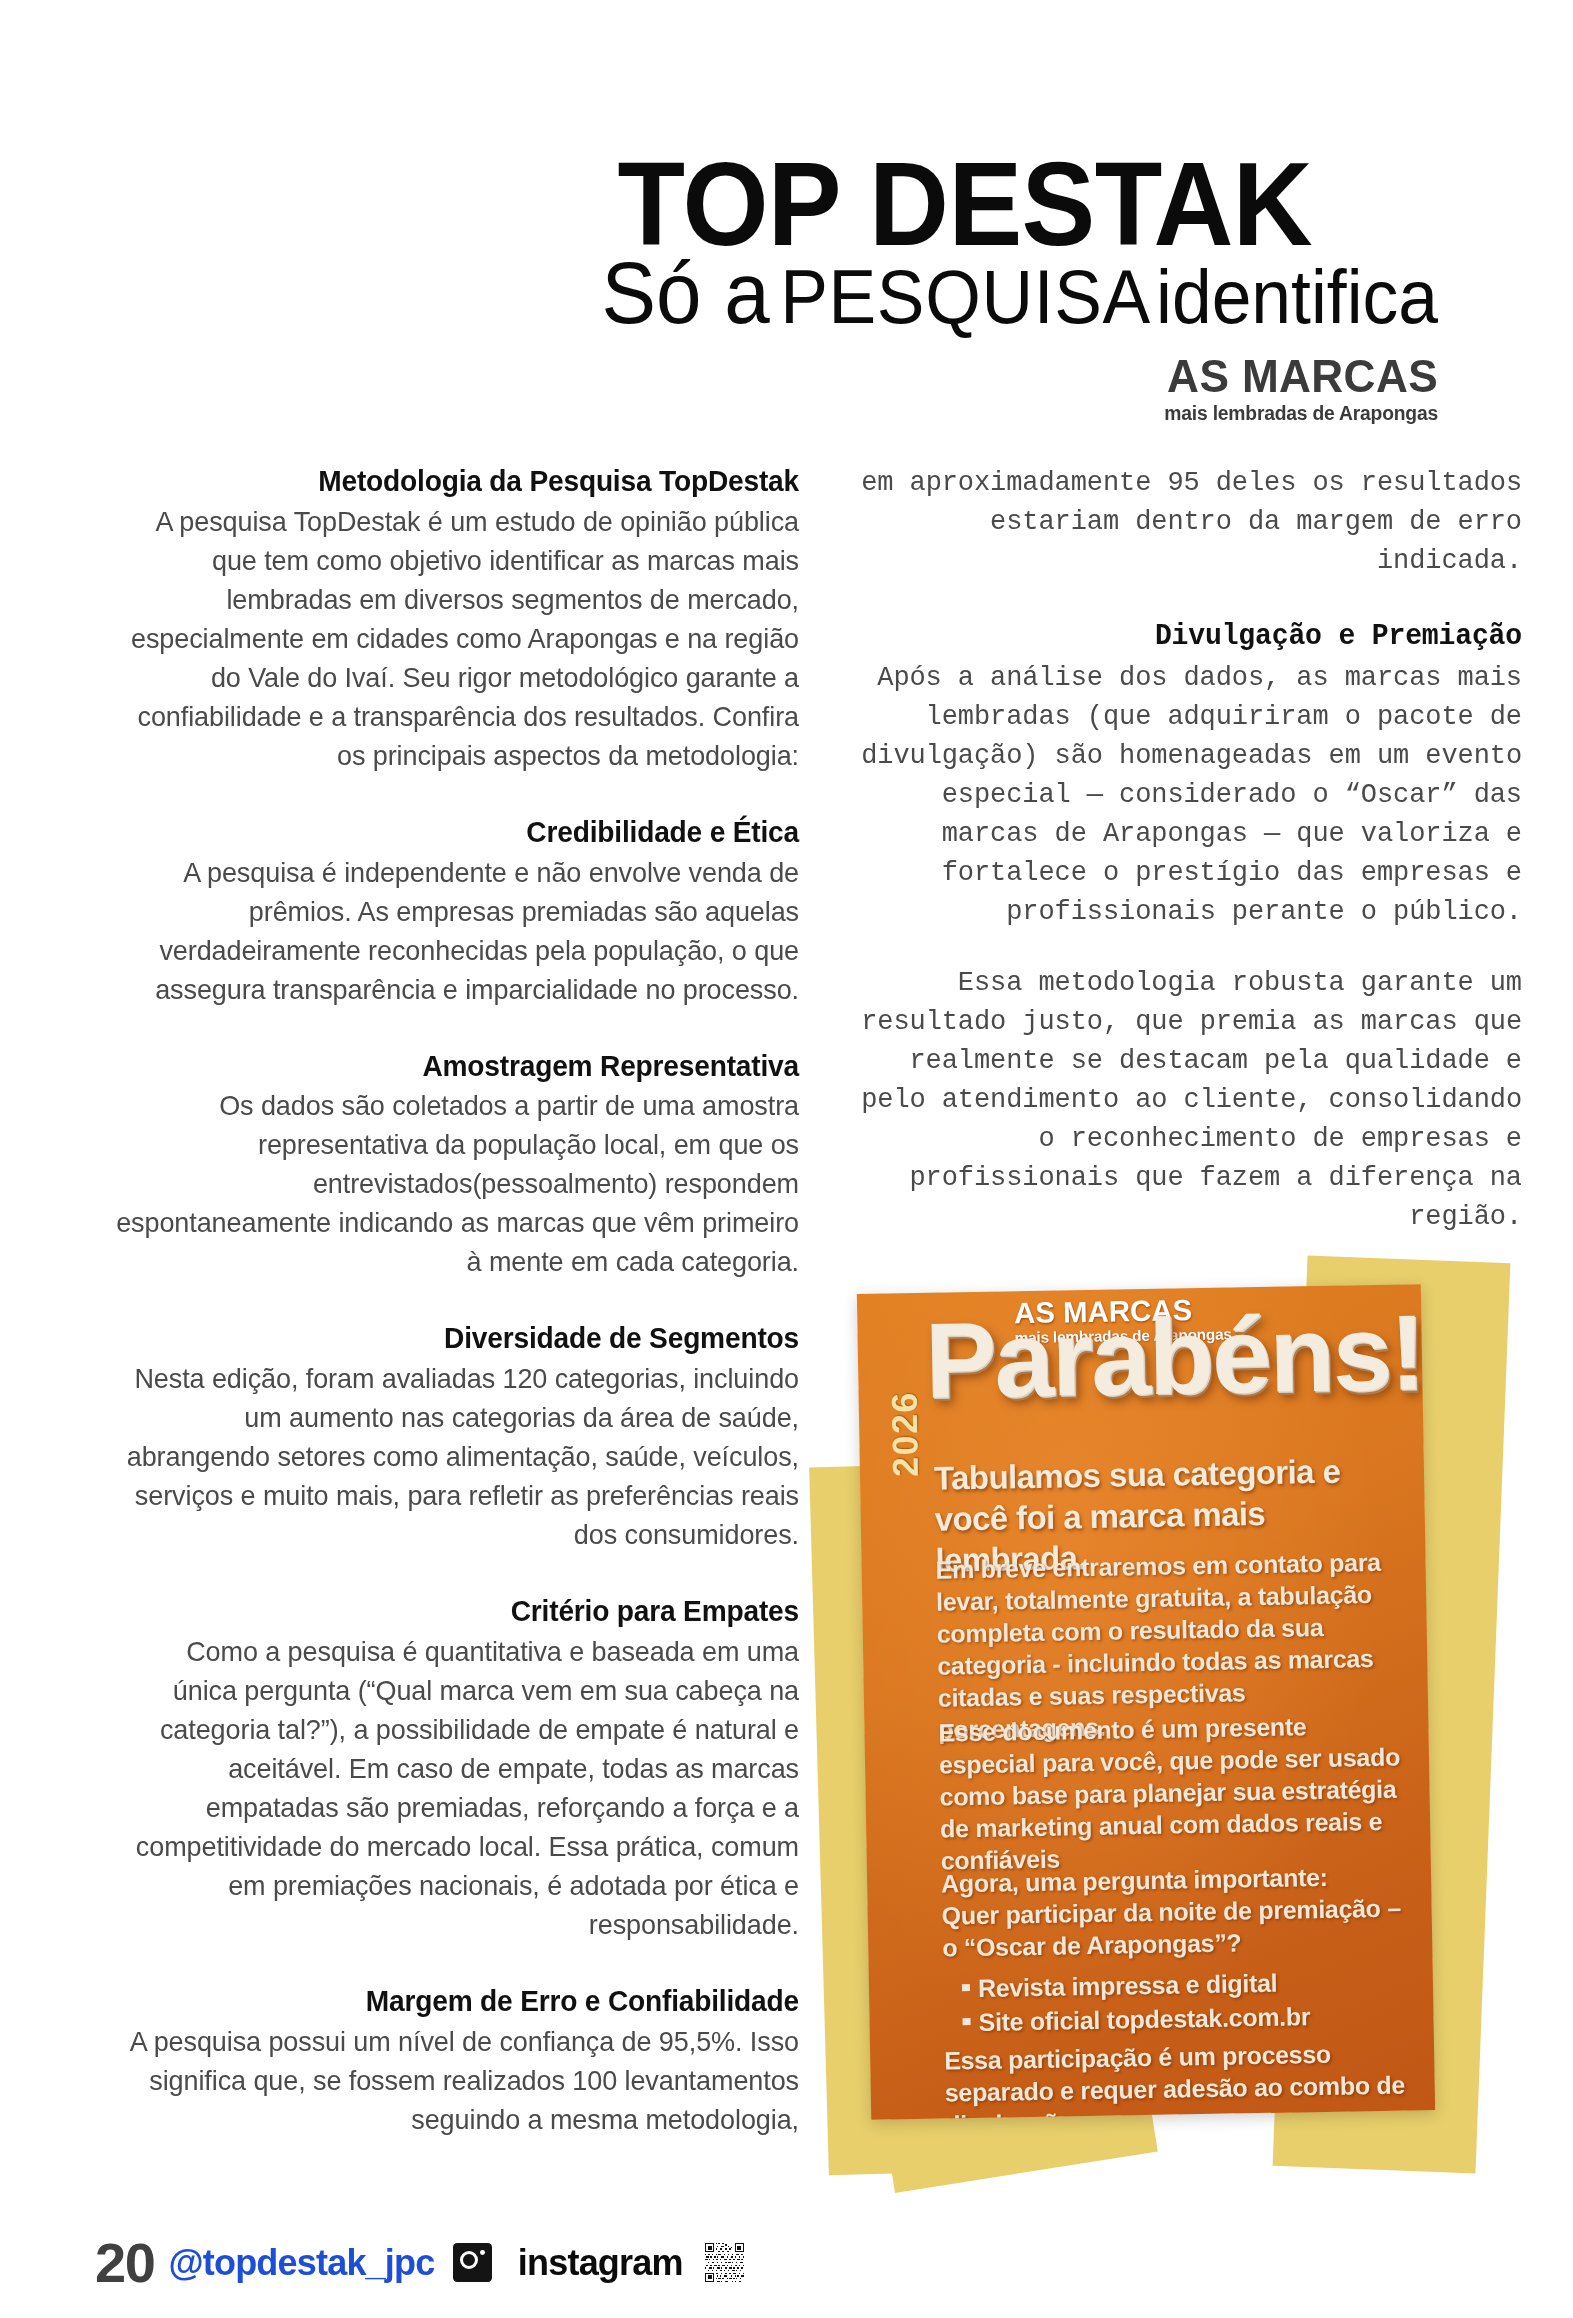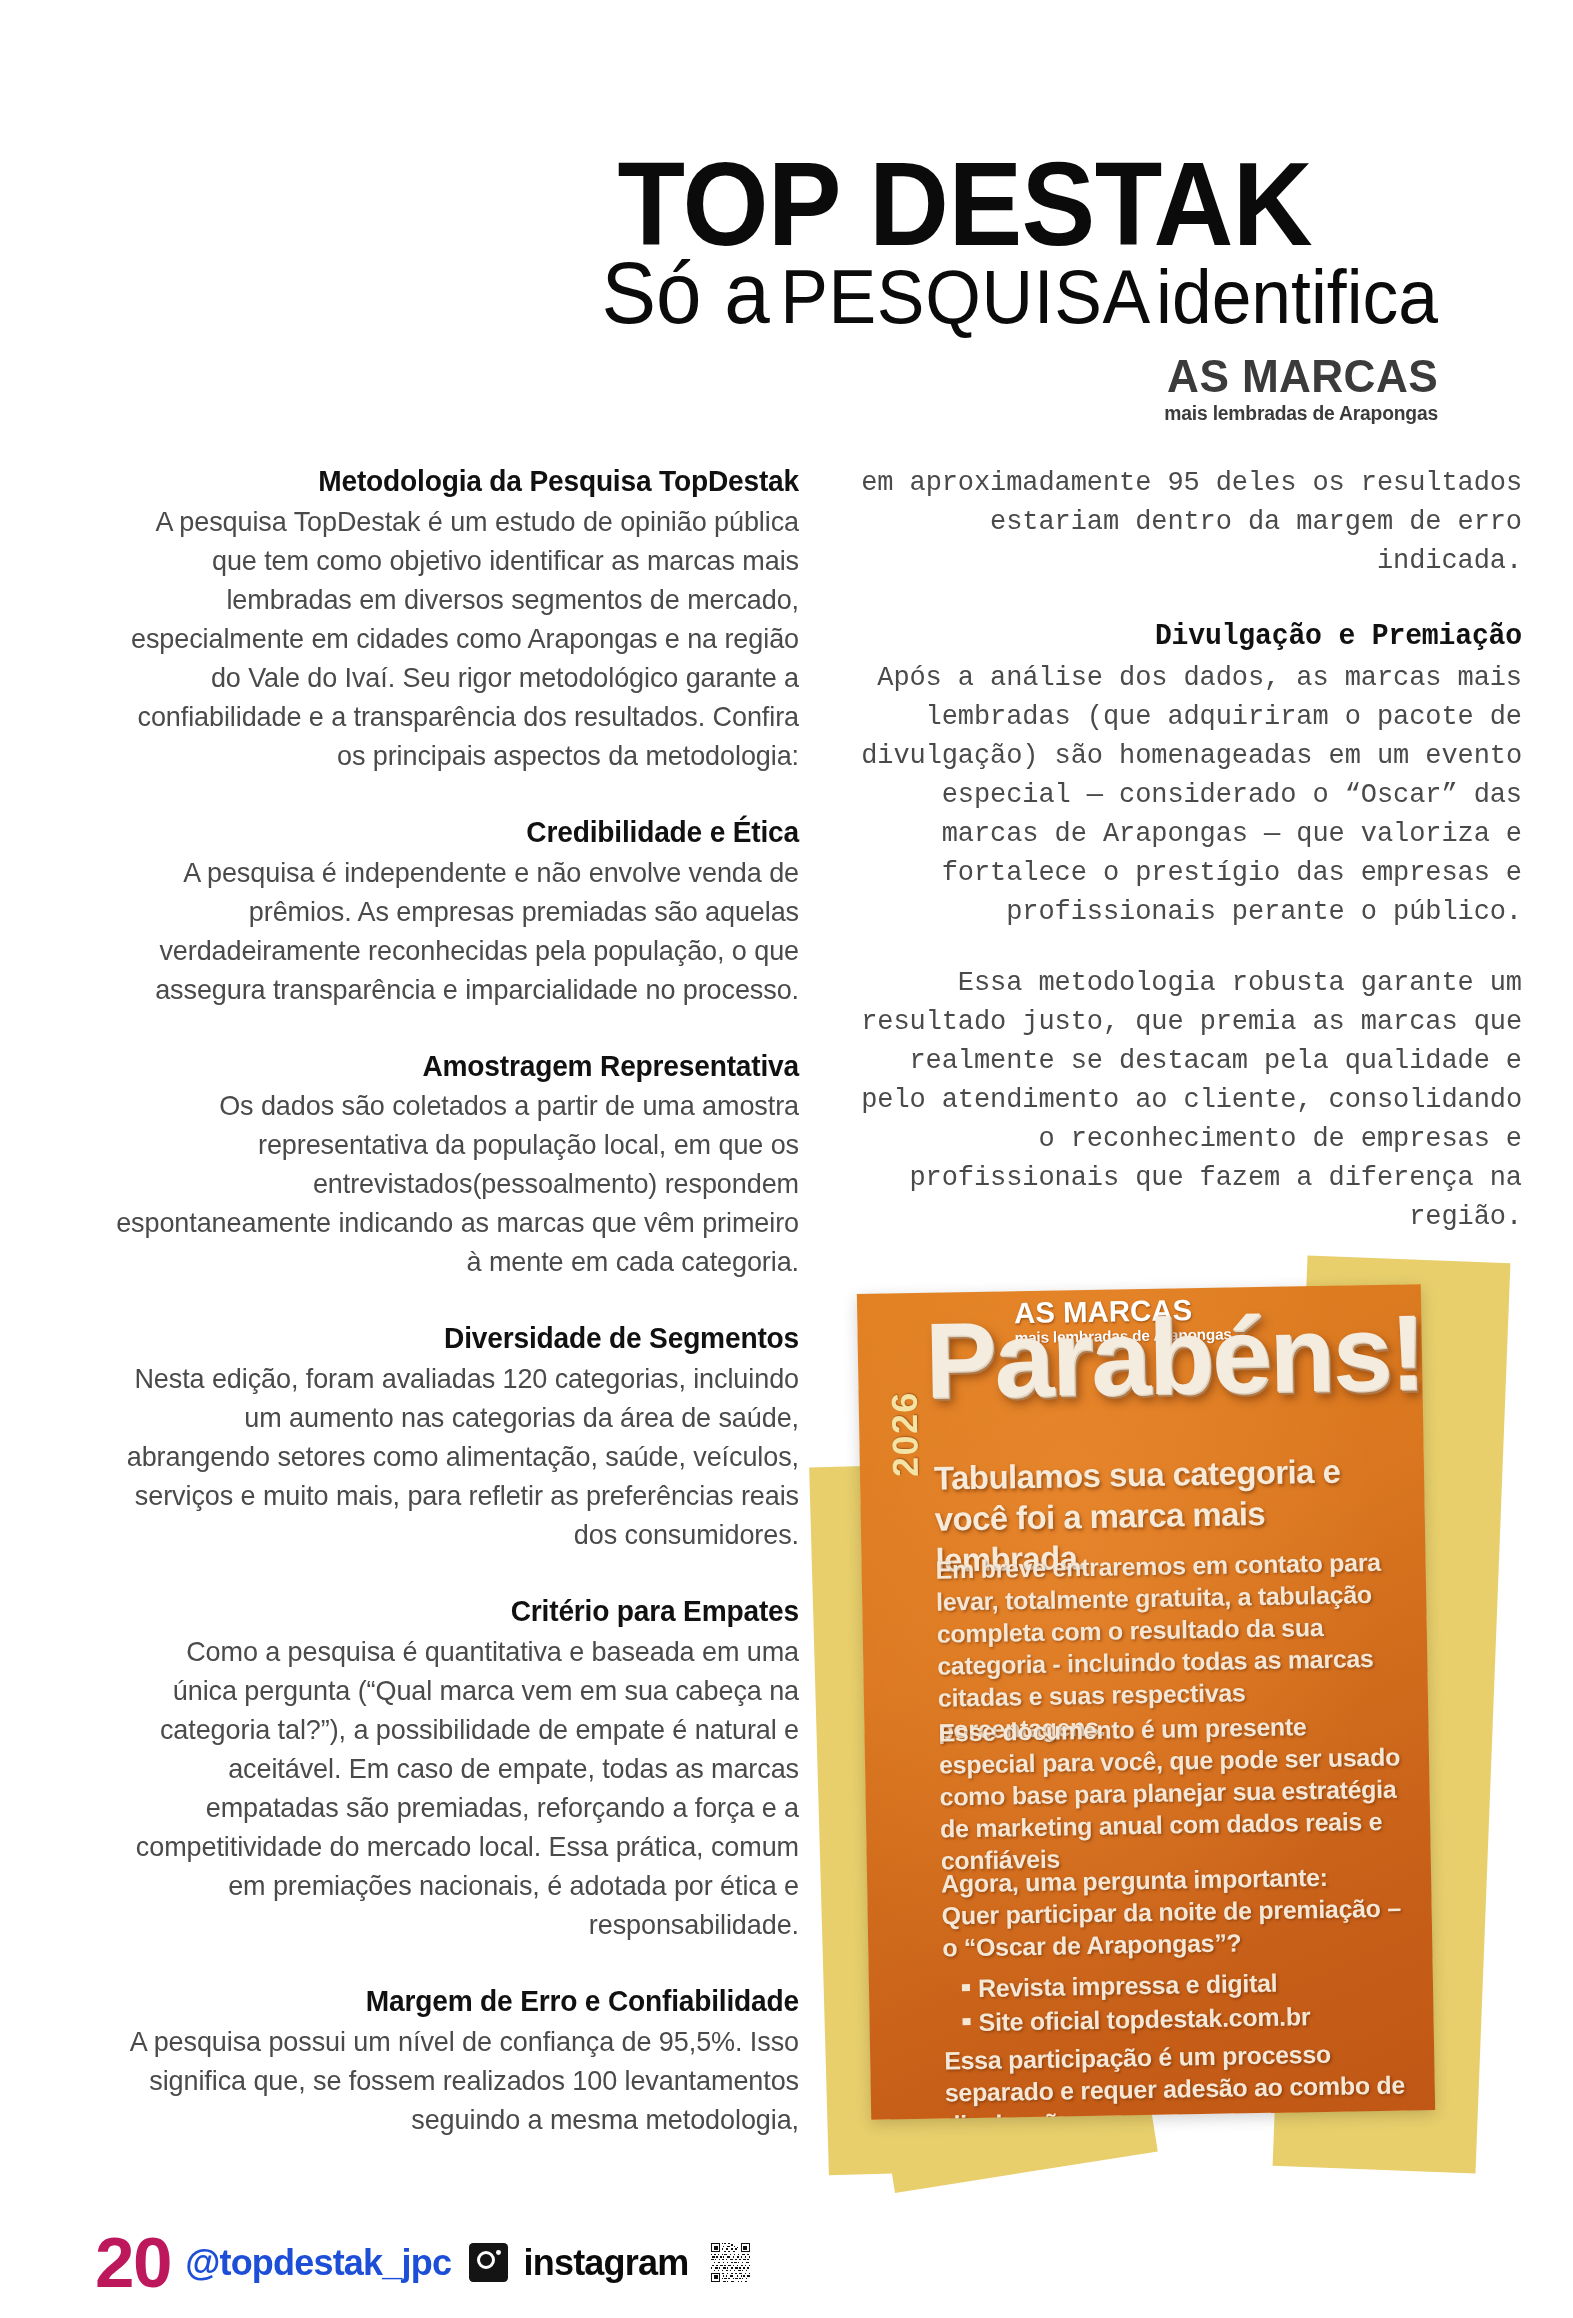--- a/index.html
+++ b/index.html
@@ -308,24 +308,24 @@
   
   .footer {
     position: absolute;
     left: 95px;
     bottom: 28px;
     display: flex;
     align-items: center;
     gap: 11.2px;
   }
   .pg-num {
-    font-size: 71px;
+    font-size: 56px;
     line-height: 57px;
     font-weight: 700;
-    color: #be185d;
+    color: #404040;
     letter-spacing: -1.4px;
   }
   .handle {
     font-size: 36px;
     line-height: 36px;
     font-weight: 700;
     color: #1d4ed8;
     letter-spacing: -0.8px;
     margin-left: 2.8px;
   }
@@ -353,21 +353,21 @@
     width: 4.9px; height: 4.9px;
     background: #ffffff;
     border-radius: 50%;
   }
   .ig-label {
     font-size: 36px;
     line-height: 36px;
     font-weight: 700;
     color: #0b0b0b;
     letter-spacing: -0.8px;
-    margin-left: 4px;
+    margin-left: 15px;
   }
   .qr {
     width: 39px; height: 39px;
     margin-left: 11.2px;
     flex: 0 0 auto;
   }
 </style>
 </head>
 <body>
 

